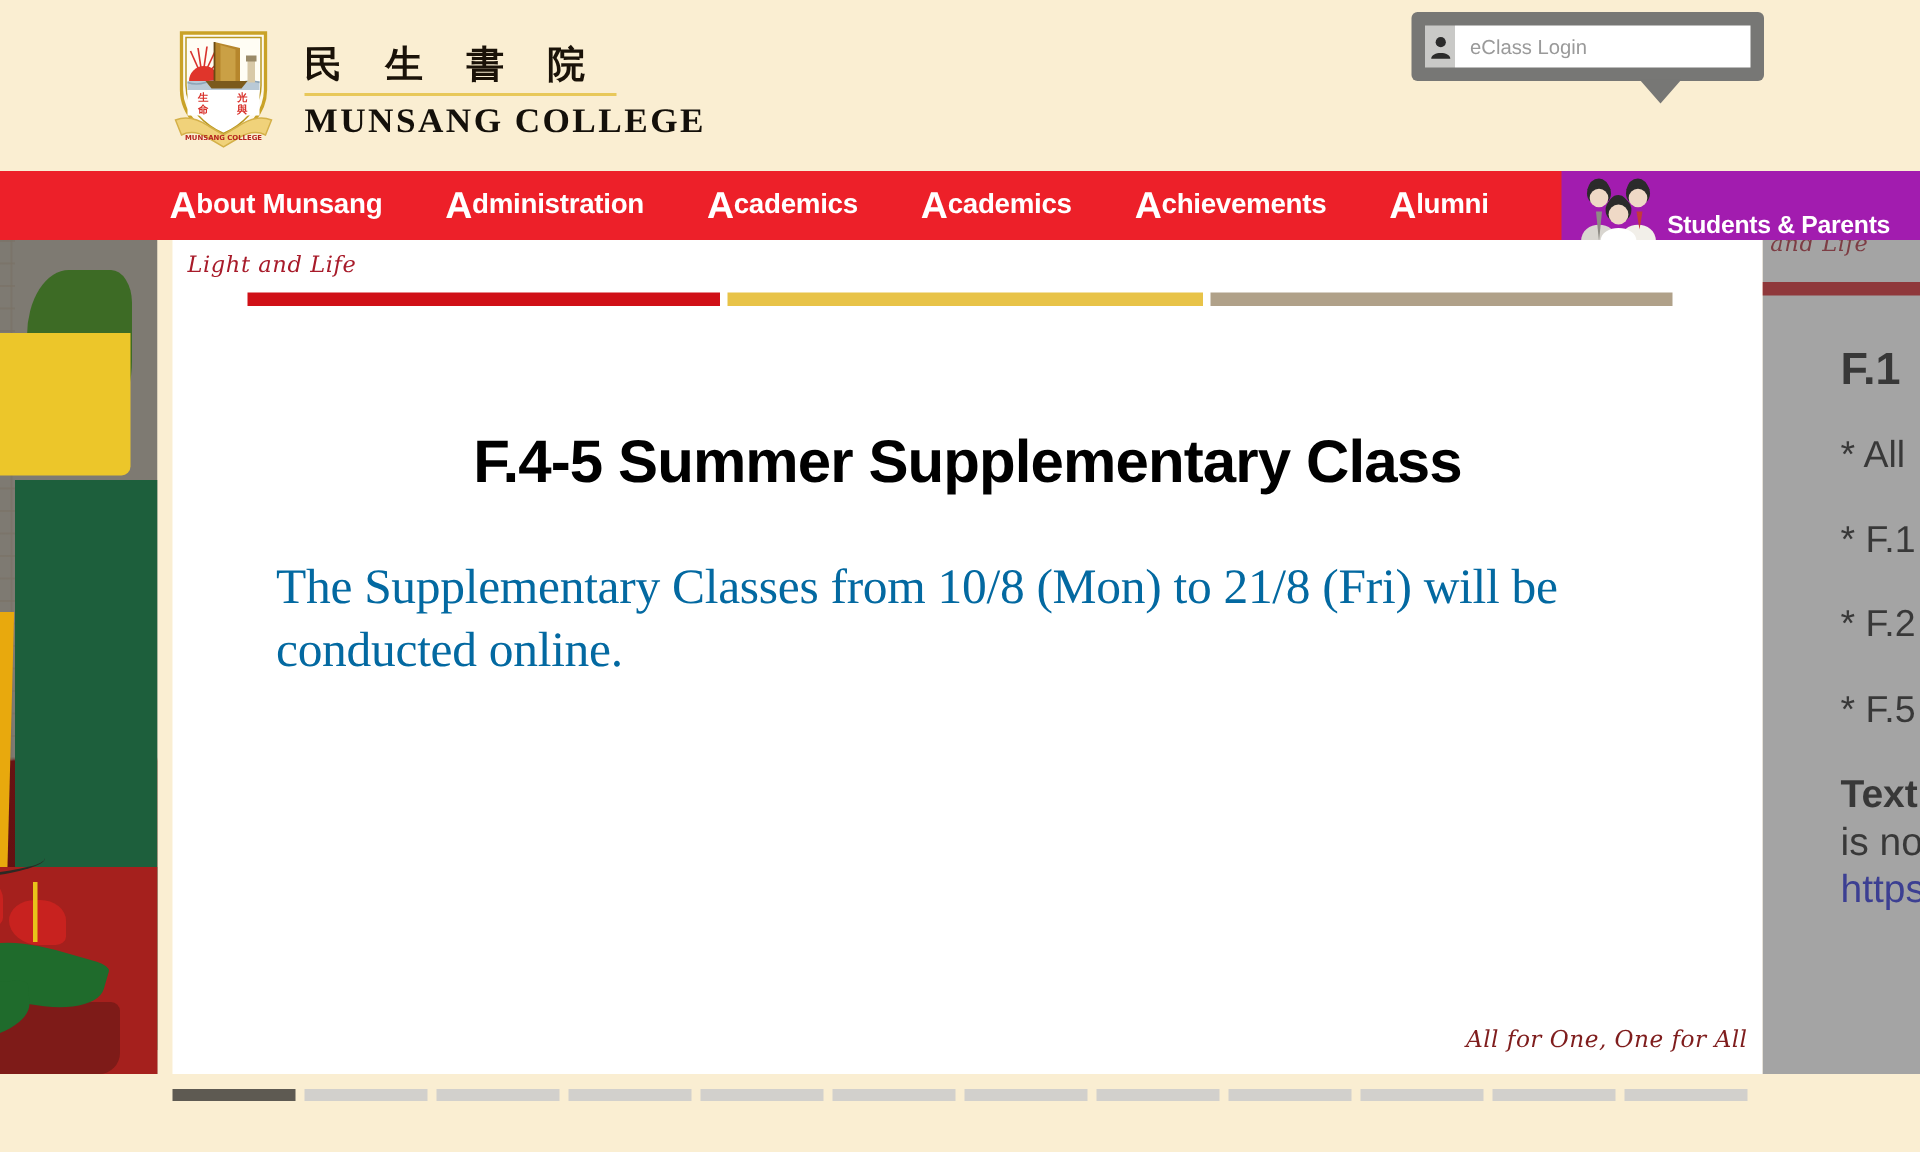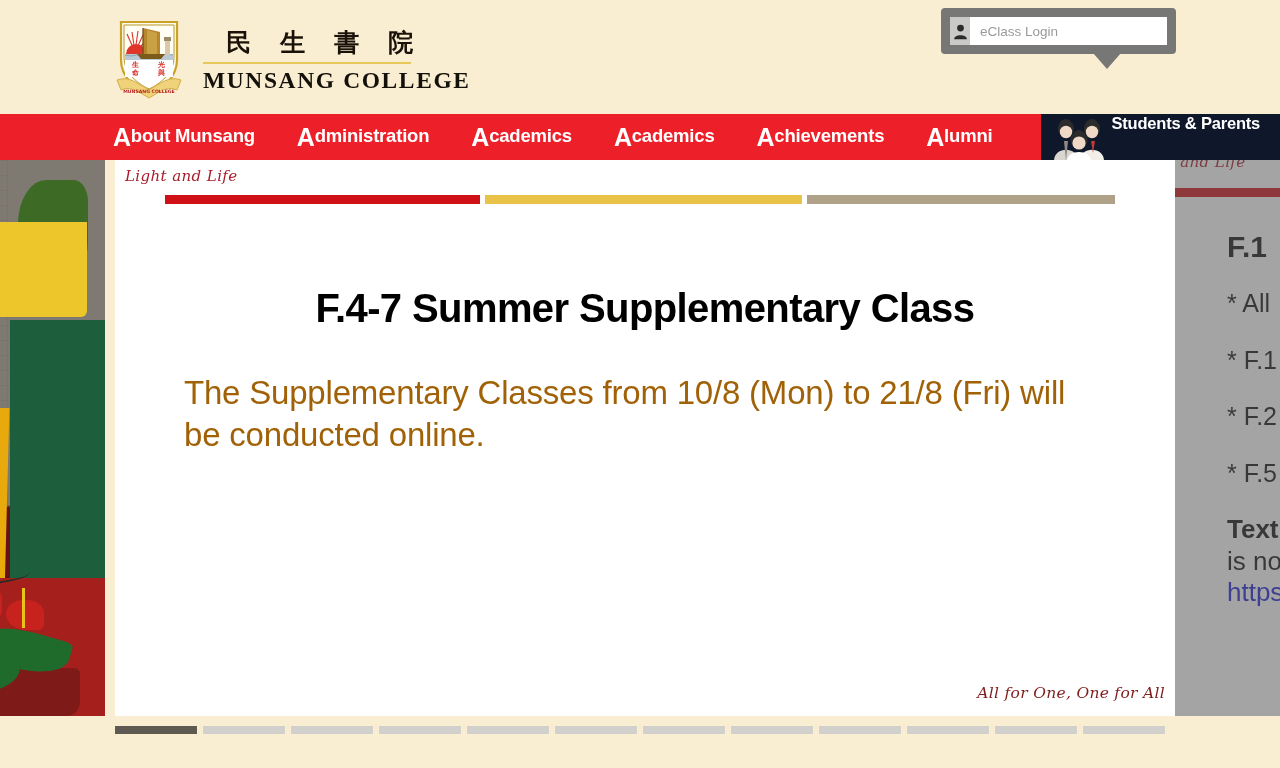--- a/index.html
+++ b/index.html
@@ -11,21 +11,21 @@
   }
   .page { position: relative; width: 1280px; height: 768px; background: #faeed2; }
 
   
   .header { position: absolute; left: 0; top: 0; width: 1280px; height: 114px; background: #faeed2; }
 
   .brand { position: absolute; left: 113px; top: 14px; display: flex; align-items: flex-start; }
 
   .crest { width: 72px; height: 90px; position: relative; flex: 0 0 auto; }
 
-  .brand-text { margin-left: 18px; padding-top: 16px; text-align: center; }
+  .brand-text { margin-left: 18px; padding-top: 16px; }
   .brand-cn {
     font-family: "DejaVu Sans", sans-serif;
     font-size: 25px; font-weight: 700; color: #1a1208;
     letter-spacing: 29px; line-height: 1.05; white-space: nowrap;
   }
   .brand-rule { margin-top: 6px; width: 208px; height: 2px; background: #e8c85a; }
   .brand-en {
     margin-top: 4px;
     font-family: "Liberation Serif", serif;
     font-size: 23px; font-weight: 700; color: #14100a;
@@ -71,22 +71,22 @@
   }
   .nav-spacer { width: 113px; flex: 0 0 auto; }
   .nav-item {
     display: flex; align-items: center; color: #ffffff;
     font-family: "Liberation Sans", sans-serif;
     font-size: 18.5px; font-weight: 600; letter-spacing: -0.2px;
     padding: 0 0 2px 0; margin-right: 42px; cursor: pointer; white-space: nowrap;
   }
   .nav-item .cap { font-size: 25px; font-weight: 600; line-height: 1; position: relative; top: 1px; }
   .nav-item.students {
-    background: #0f172a; margin-right: 0; padding: 0 20px 0 10px;
-    margin-left: 7px; align-items: flex-start;
+    background: #a21caf; margin-right: 0; padding: 0 20px 0 10px;
+    margin-left: 7px; align-items: flex-end;
   }
   .nav-item.students .fam { width: 56px; height: 46px; flex: 0 0 auto; position: relative; top: 1px; }
   .nav-item.students .label { font-size: 16.5px; font-weight: 600; margin-left: 4px; }
 
   
   .carousel { position: absolute; left: 0; top: 160px; width: 1104px; height: 556px; }
 
   .slide-side { position: absolute; top: 0; height: 556px; overflow: hidden; }
   .slide-left { left: 0; width: 105px; }
   .slide-right { left: 1175px; width: 105px; }
@@ -157,22 +157,22 @@
   .bar-2 { flex: 0 0 317px; background: #e8c348; margin-left: 5px; }
   .bar-3 { flex: 1 1 auto; background: #b0a189; margin-left: 5px; }
 
   .slide-title {
     position: absolute; left: 0; top: 126px; width: 1060px; text-align: center;
     font-family: "Liberation Sans", sans-serif;
     font-size: 40px; font-weight: 700; color: #000000; letter-spacing: -0.6px;
   }
   .slide-body { position: absolute; left: 69px; top: 212px; width: 920px; }
   .slide-body p {
-    font-family: Liberation Sans, sans-serif;
-    font-size: 33px; font-weight: 400; color: #a16207;
+    font-family: Liberation Serif, serif;
+    font-size: 33px; font-weight: 400; color: #0369a1;
     line-height: 1.27; letter-spacing: -0.2px;
   }
   .slide-body p.justified { text-align: justify; text-align-last: left; }
   .slide-body p + p { margin-top: 40px; }
 
   .slide-motto {
     position: absolute; right: 10px; bottom: 14px;
     font-family: "DejaVu Serif", serif;
     font-style: italic; font-size: 15.5px; color: #7f1d1d; letter-spacing: 0.3px;
   }
@@ -351,21 +351,21 @@
 
     <div class="slide-main">
       <div class="slide-kicker">Light and Life</div>
 
       <div class="bar-row">
         <div class="bar bar-1"></div>
         <div class="bar bar-2"></div>
         <div class="bar bar-3"></div>
       </div>
 
-      <div class="slide-title">F.4-7 Summer Supplementary Class</div>
+      <div class="slide-title">F.4-5 Summer Supplementary Class</div>
 
       <div class="slide-body">
         <p>The Supplementary Classes from 10/8 (Mon) to 21/8 (Fri) will be conducted online.</p>
       </div>
 
       <div class="slide-motto">All for One, One for All</div>
     </div>
 
     <div class="slide-side slide-right">
       <div class="dim-slide">

